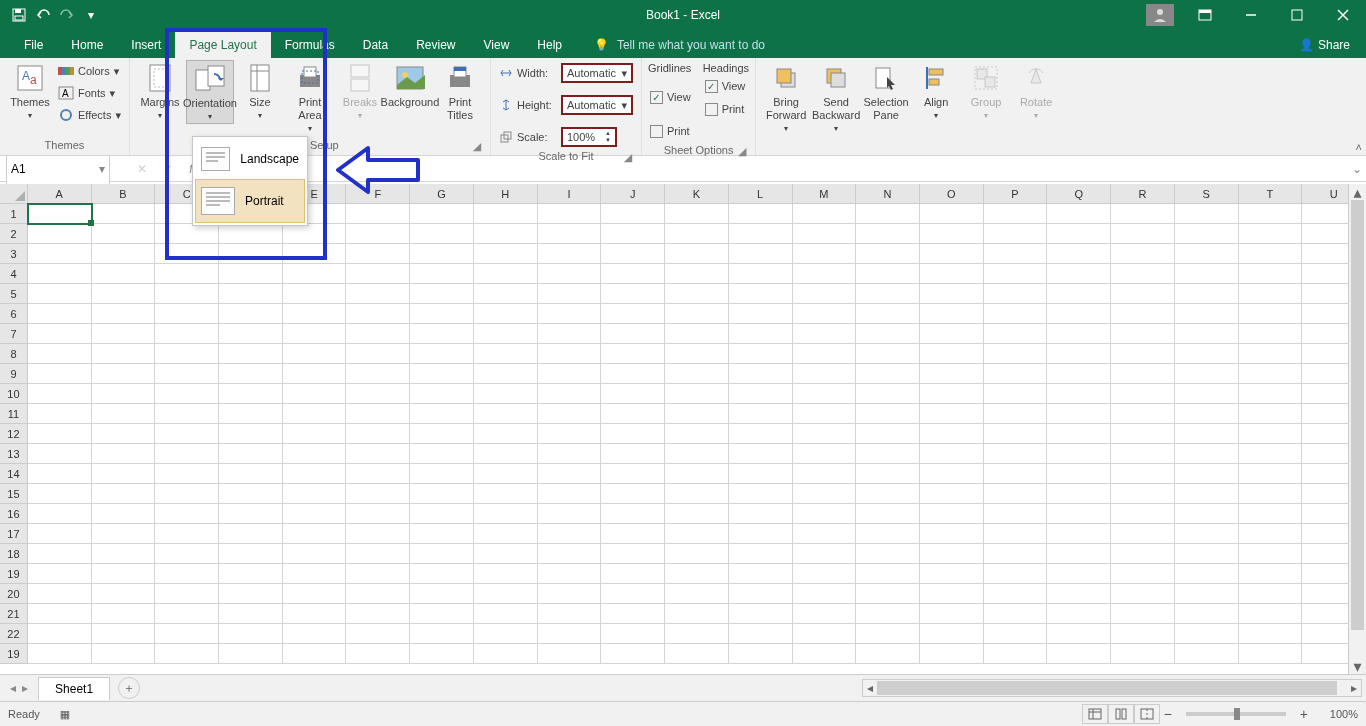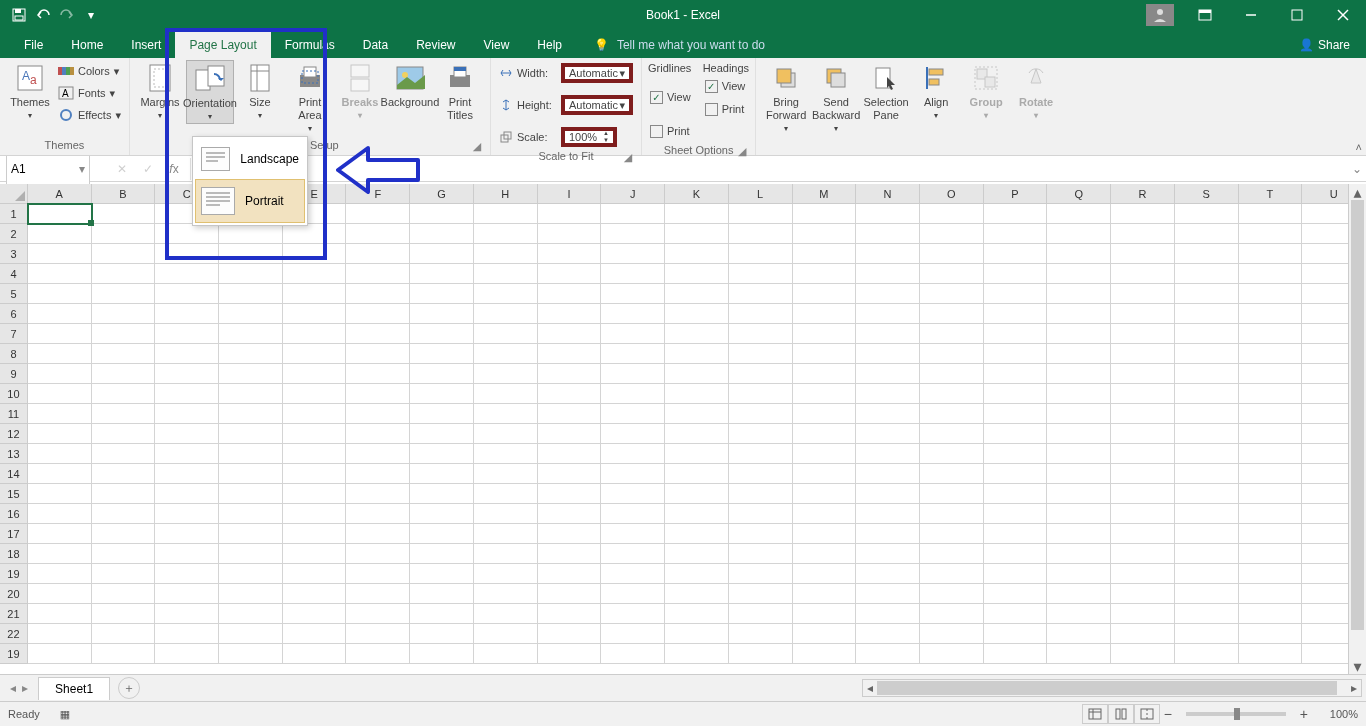--- a/index.html
+++ b/index.html
@@ -23,41 +23,41 @@
 
 
 .ribbon { height: 98px; background: #f1f1f1; border-bottom: 1px solid #d4d4d4; display: flex; position: relative; font-size: 11px; color: #444; }
 .group { border-right: 1px solid #e0e0e0; padding: 2px 6px 0 6px; display: flex; flex-direction: column; height: 100%; }
 .group .body { flex: 1; display: flex; align-items: flex-start; gap: 2px; }
 .group .label { text-align: center; font-size: 11px; color: #666; padding: 2px 0 4px 0; position: relative; }
 .group .label .launcher { position: absolute; right: 0; bottom: 2px; width: 14px; height: 14px; cursor:pointer; display:flex; align-items:center; justify-content:center; color:#888; }
 .bigbtn { width: 48px; display: flex; flex-direction: column; align-items: center; justify-content: flex-start; padding-top: 2px; cursor: pointer; text-align:center; line-height:13px; }
 .bigbtn.active { background: #d9d9d9; border: 1px solid #b0b0b0; }
 .bigbtn .ic { width: 32px; height: 32px; margin-bottom: 2px; display:flex; align-items:center; justify-content:center; }
-.bigbtn.disabled { color:#aaa;font-weight:bold; }
+.bigbtn.disabled { color:#aaa; }
 .smallrow { display:flex; align-items:center; gap:4px; height:22px; cursor:pointer; padding:0 2px; }
-.inputbox { background:#fff; border:4px solid #7f1d1d; height:20px; font-size:11px; padding:0 4px; display:flex; align-items:center; justify-content:space-between; }
+.inputbox { background:#fff; border:2px solid #7f1d1d; height:20px; font-size:11px; padding:0 4px; display:flex; align-items:center; justify-content:space-between; }
 .chk { width:13px; height:13px; border:1px solid #888; display:inline-flex; align-items:center; justify-content:center; font-size:10px; color:#227447; }
 .collapse { position:absolute; right:4px; bottom:2px; cursor:pointer; color:#666; }
 
 
 .orient-menu { position: absolute; left: 192px; top: 136px; width: 116px; background: #fff; border: 1px solid #c6c6c6; box-shadow: 2px 2px 6px rgba(0,0,0,0.2); z-index: 50; padding: 2px; }
 .orient-menu .mi { display:flex; align-items:center; gap:10px; padding: 8px 6px; font-size: 12px; cursor:pointer; }
 .orient-menu .mi.hover { background: #f2e2c0; border:1px solid #e0c070; padding:7px 5px; }
 .orient-menu .mic { width:34px; height:28px; border:1px solid #aaa; background:#fdfdfd; display:flex; flex-direction:column; gap:2px; padding:4px; }
 .orient-menu .mic.land { width:34px; height:24px; }
 .orient-menu .mic .ln { height:2px; background:#bbb; }
 
 
 .hl1 { position:absolute; left:165px; top:28px; width:162px; height:232px; border:4px solid #2030c8; z-index:60; pointer-events:none; }
 .arrow { position:absolute; left:336px; top:146px; z-index:60; pointer-events:none; }
 
 
 .fbar { height: 26px; border-bottom:1px solid #d4d4d4; display:flex; align-items:center; font-size:12px; background:#fff; }
-.namebox { width:84px; height:22px; border:1px solid #ccc; margin-left:6px; padding:16px 4px; display:flex; align-items:center; justify-content:space-between; background:#fff; }
+.namebox { width:104px; height:22px; border:1px solid #ccc; margin-left:6px; padding:16px 4px; display:flex; align-items:center; justify-content:space-between; background:#fff; }
 .fbar .fxico { width:24px; text-align:center; color:#888; cursor:pointer; }
 .fbar .fxbtns { display:flex; gap:2px; margin-left:20px; }
 .fxline { flex:1; border-left:1px solid #e0e0e0; height:22px; margin-left:4px; }
 .fbar .expand { width:18px; text-align:center; color:#888; cursor:pointer; }
 
 
 .gridwrap { position:absolute; top:184px; left:0; right:0; bottom:52px; overflow:hidden; background:#fff; }
 .colhdr { display:flex; height:20px; background:#e6e6e6; border-bottom:1px solid #ccc; font-size:11px; }
 .colhdr .corner { width:28px; border-right:1px solid #ccc; background:#e6e6e6; position:relative; }
 .colhdr .corner::after { content:""; position:absolute; right:2px; bottom:2px; border:5px solid transparent; border-right-color:#b0b0b0; border-bottom-color:#b0b0b0; }

